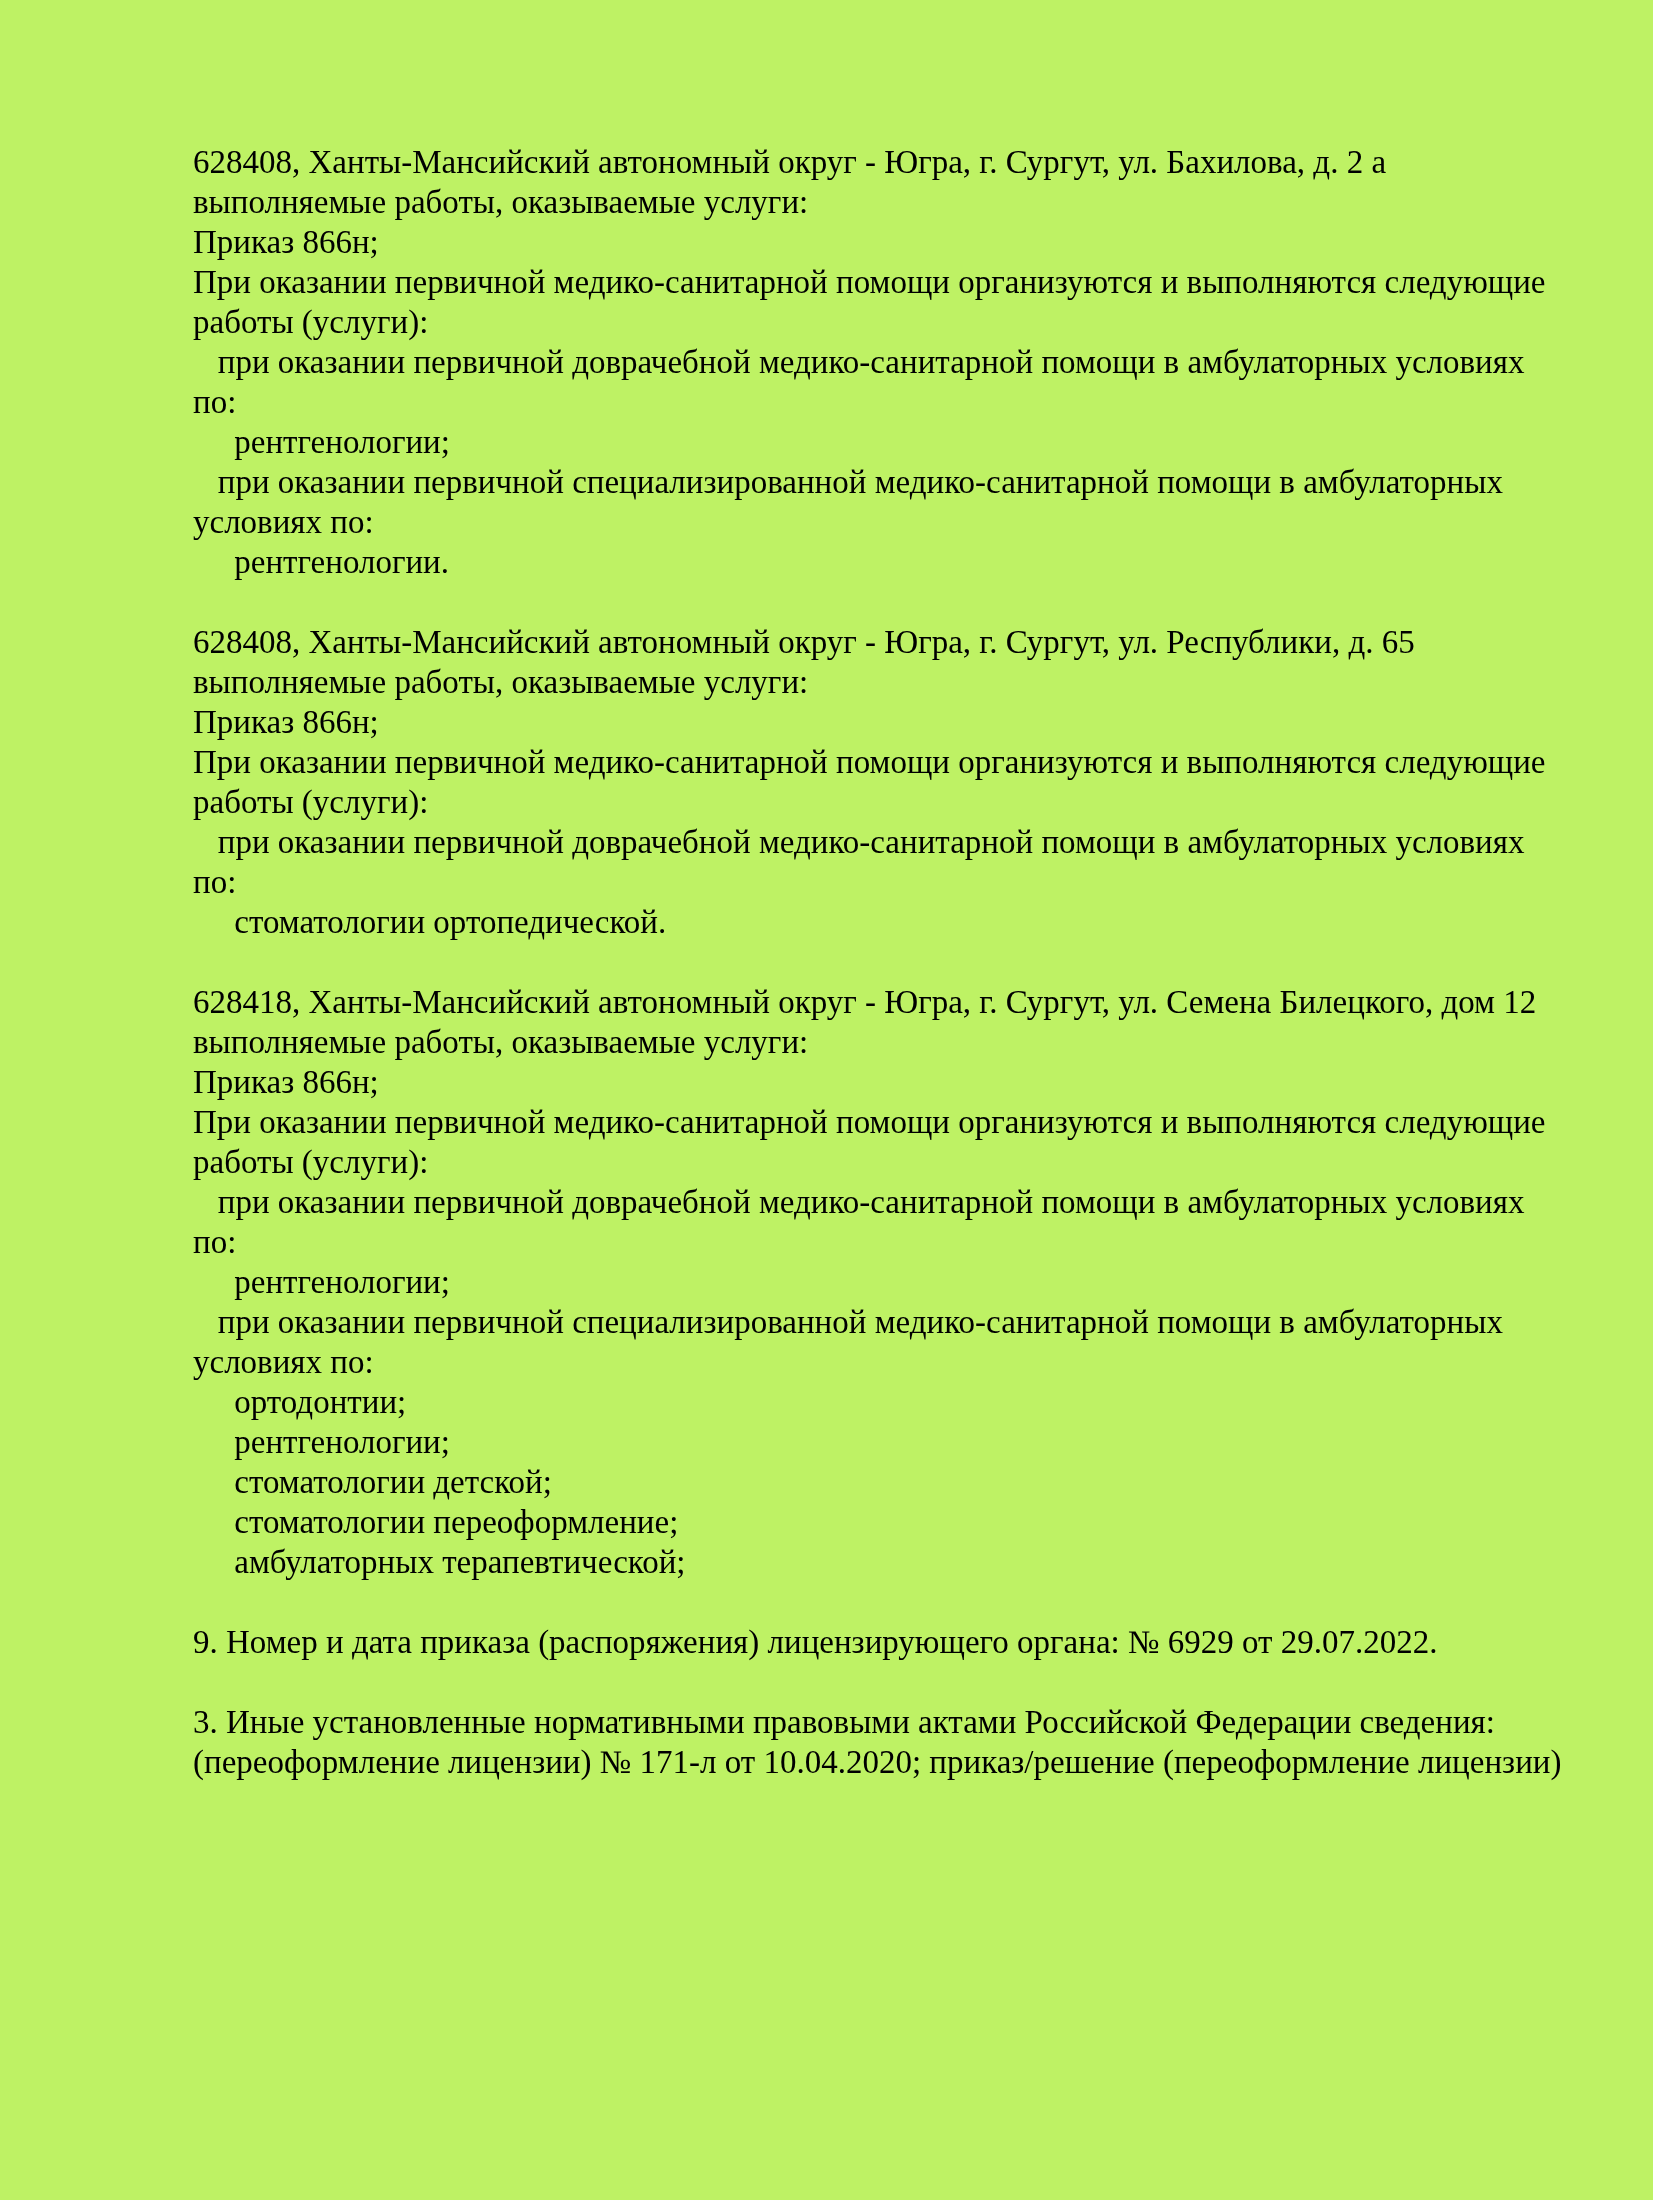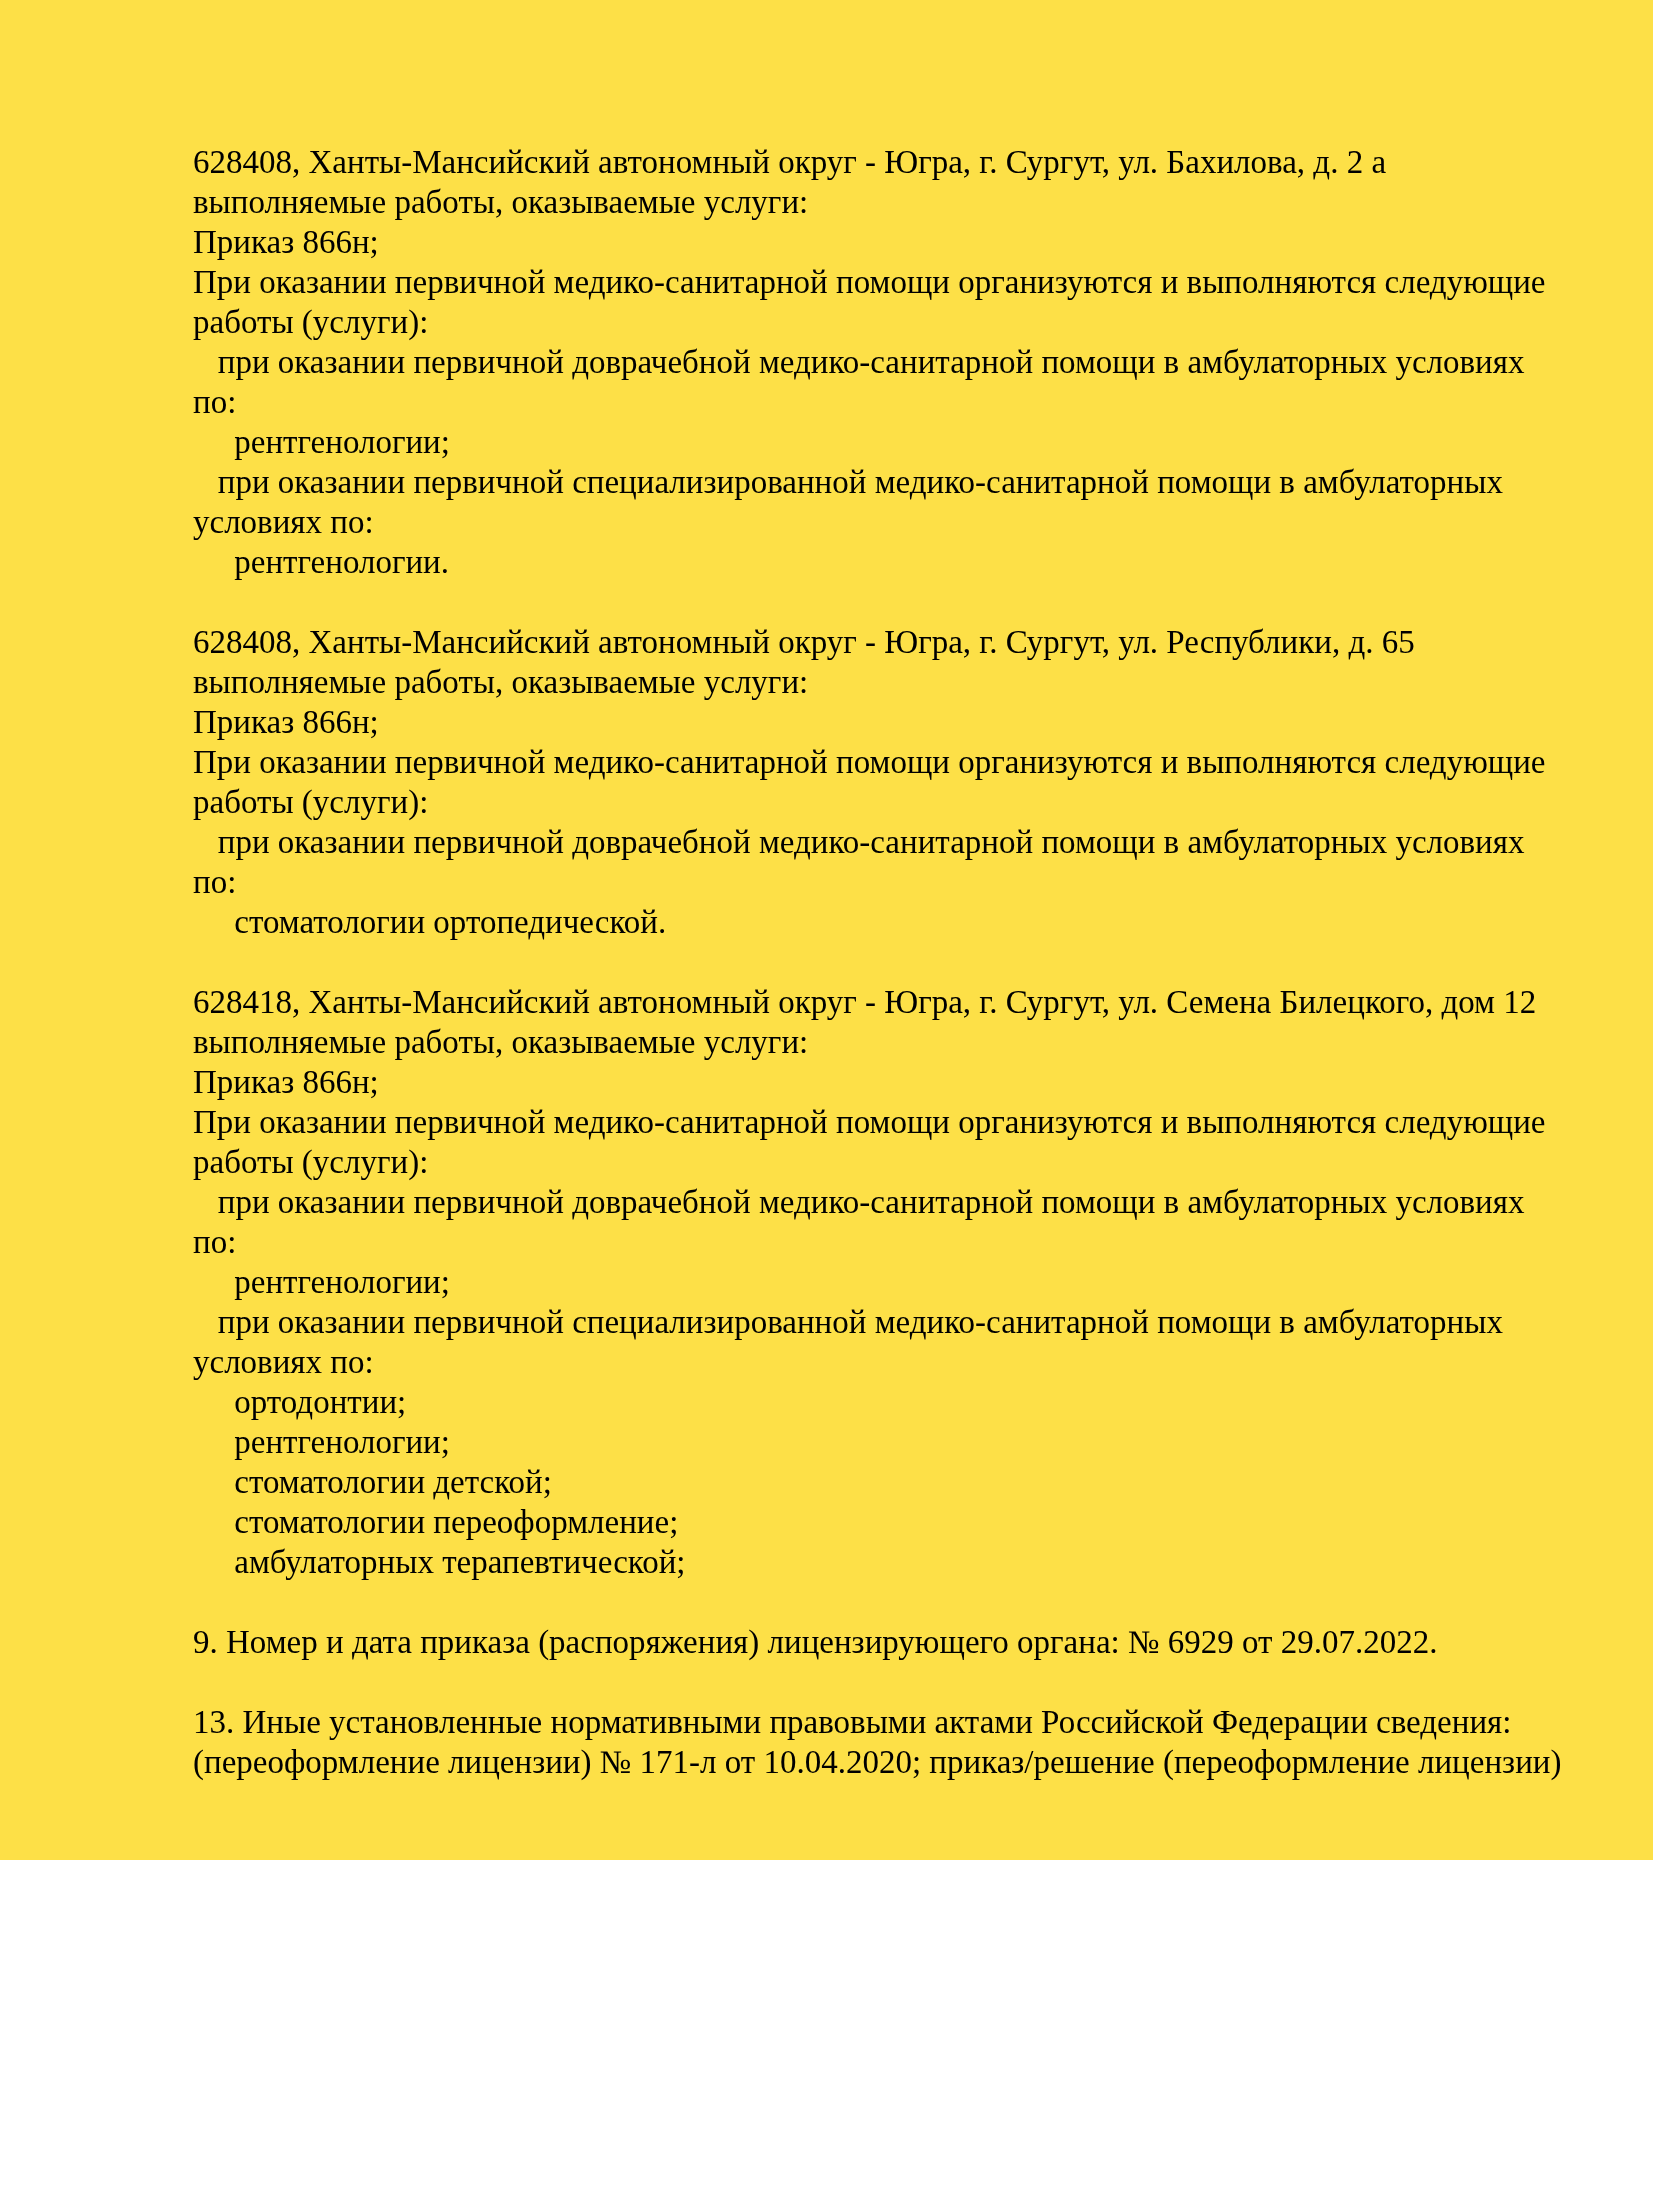--- a/index.html
+++ b/index.html
@@ -3,22 +3,22 @@
   <meta charset="utf-8">
   <style>
     html, body {
       margin: 0;
       padding: 0;
       background: #ffffff;
     }
     .page {
       position: relative;
       width: 1653px;
-      height: 1860px;
-      background: #fde047;
+      height: 2200px;
+      background: #bef264;
       color: #000000;
       font-family: "Liberation Serif", "DejaVu Serif", serif;
       font-size: 33px;
       line-height: 40px;
       box-sizing: border-box;
       padding: 142px 60px 0 193px;
       overflow: hidden;
     }
     .section + .section {
       margin-top: 40px; 
@@ -69,16 +69,16 @@
       <div class="line">     ортодонтии;</div>
       <div class="line">     рентгенологии;</div>
       <div class="line">     стоматологии детской;</div>
       <div class="line">     стоматологии переоформление;</div>
       <div class="line">     амбулаторных терапевтической;</div>
     </div>
     <div class="section">
       <div class="line">9. Номер и дата приказа (распоряжения) лицензирующего органа: № 6929 от 29.07.2022.</div>
     </div>
     <div class="section">
-      <div class="line">13. Иные установленные нормативными правовыми актами Российской Федерации сведения:</div>
+      <div class="line">3. Иные установленные нормативными правовыми актами Российской Федерации сведения:</div>
       <div class="line">(переоформление лицензии) № 171-л от 10.04.2020; приказ/решение (переоформление лицензии)</div>
     </div>
   </div>
 
 </body></html>

